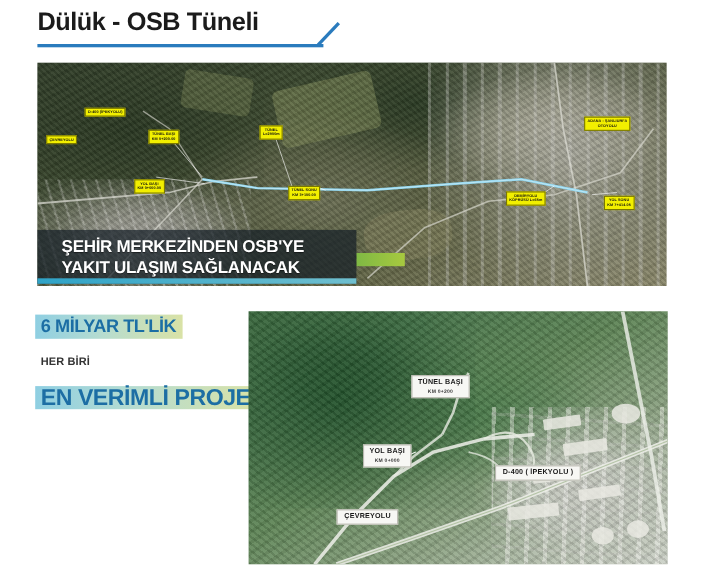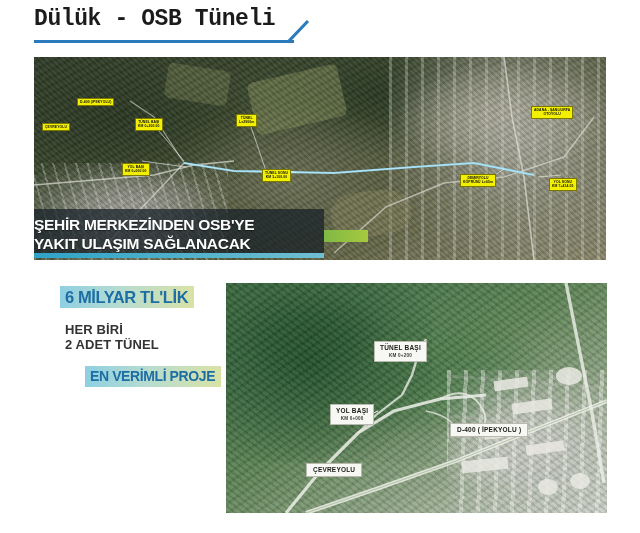--- a/index.html
+++ b/index.html
@@ -13,21 +13,20 @@
     position: relative;
   }
 
   
   #header {
     position: absolute;
     left: 34px;
     top: 4px;
     width: 300px;
     height: 44px;
-    font-family: Liberation Mono, monospace;
   }
   #page-title {
     font-size: 23px;
     font-weight: bold;
     color: #1b1b1b;
     letter-spacing: -0.4px;
     line-height: 30px;
     white-space: nowrap;
   }
   #title-rule {
@@ -118,21 +117,21 @@
   #banner {
     position: absolute;
     left: 34px;
     top: 209px;
     width: 290px;
     height: 49px;
     background: rgba(22,32,40,0.72);
     display: flex;
     flex-direction: column;
     justify-content: center;
-    padding-left: 0;
+    padding-left: 22px;
   }
   #banner .bline {
     color: #ffffff;
     font-size: 15.5px;
     font-weight: bold;
     line-height: 19px;
     letter-spacing: -0.3px;
     white-space: nowrap;
     text-shadow: 0 1px 1px rgba(0,0,0,.5);
   }
@@ -149,44 +148,43 @@
     left: 34px;
     top: 253px;
     width: 290px;
     height: 5px;
     background: linear-gradient(90deg, #2fa3c7 0%, #6fbfcf 100%);
   }
 
   
   #stats {
     position: absolute;
-    left: 60px;
+    left: 32px;
     top: 286px;
     width: 200px;
   }
   .stat-block { margin-bottom: 14px; }
   .hl {
     display: inline-block;
     background: linear-gradient(90deg, #8fcfe2 0%, #b6dcd0 45%, #d9e2a6 100%);
     color: #1c6ea4;
     font-size: 16.5px;
     font-weight: bold;
     line-height: 20px;
     letter-spacing: -0.4px;
     padding: 1px 6px 1px 5px;
     white-space: nowrap;
   }
   .hl.small {
-    font-size: 14px;
+    font-size: 21px;
     line-height: 19px;
-    margin-left: 25px;
   }
   .plain {
     color: #333333;
-    font-size: 13px;
+    font-size: 10px;
     font-weight: bold;
     line-height: 15px;
     letter-spacing: 0.1px;
     padding-left: 5px;
     white-space: nowrap;
   }
 
   
   #bottom-map {
     position: absolute;
@@ -333,21 +331,20 @@
 
 <div id="stats">
 
   <div class="stat-block">
     <div><span class="hl">6 MİLYAR TL'LİK</span></div>
   </div>
 
 
   <div class="stat-block">
     <div class="plain">HER BİRİ</div>
-    <div class="plain">2 ADET TÜNEL</div>
   </div>
 
   <div class="stat-block">
     <div><span class="hl small">EN VERİMLİ PROJE</span></div>
   </div>
 
 </div>
 
 <div id="bottom-map">
   <div class="forest"></div>

